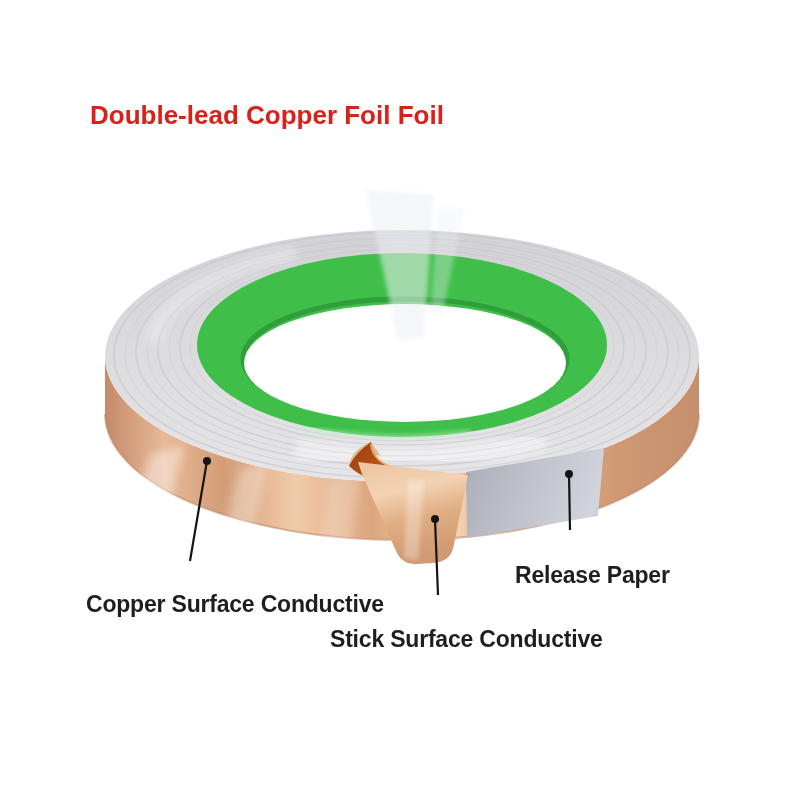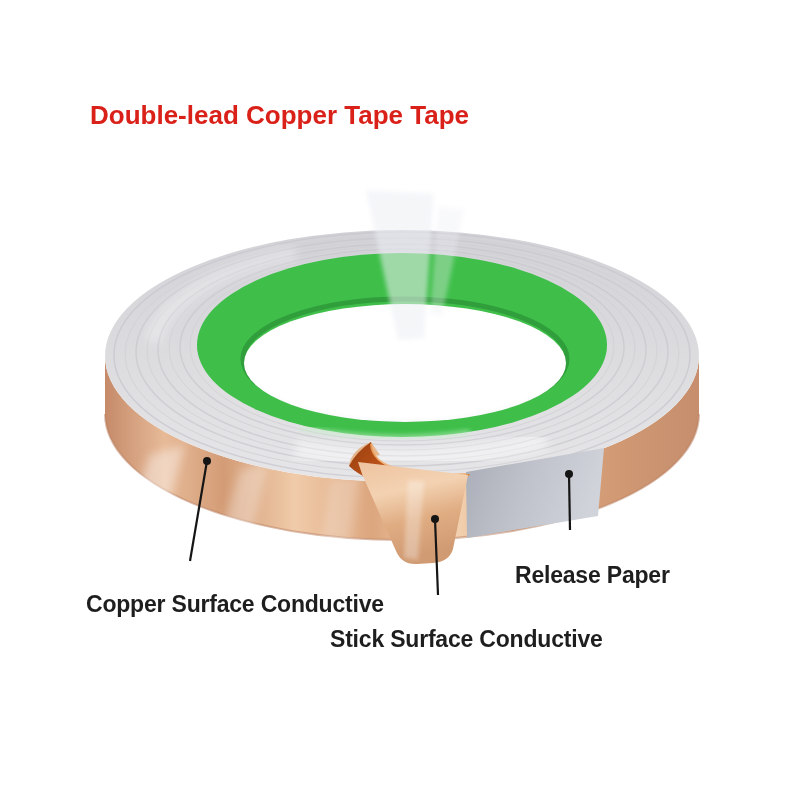--- a/index.html
+++ b/index.html
@@ -127,17 +127,17 @@
     <g>
       <circle class="ann-dot" cx="207" cy="461" r="4"></circle>
       <path class="ann-line" d="M 207 461 L 190 561"></path>
       <circle class="ann-dot" cx="435" cy="519" r="4"></circle>
       <path class="ann-line" d="M 435 519 L 438 595"></path>
       <circle class="ann-dot" cx="569" cy="474" r="4"></circle>
       <path class="ann-line" d="M 569 474 L 570 530"></path>
     </g>
   </svg>
 
-  <div class="title">Double-lead Copper Tape Tape</div>
+  <div class="title">Double-lead Copper Foil Foil</div>
   <div class="ann-label ann-copper">Copper Surface Conductive</div>
   <div class="ann-label ann-stick">Stick Surface Conductive</div>
   <div class="ann-label ann-release">Release Paper</div>
 </div>
 
 </body></html>

